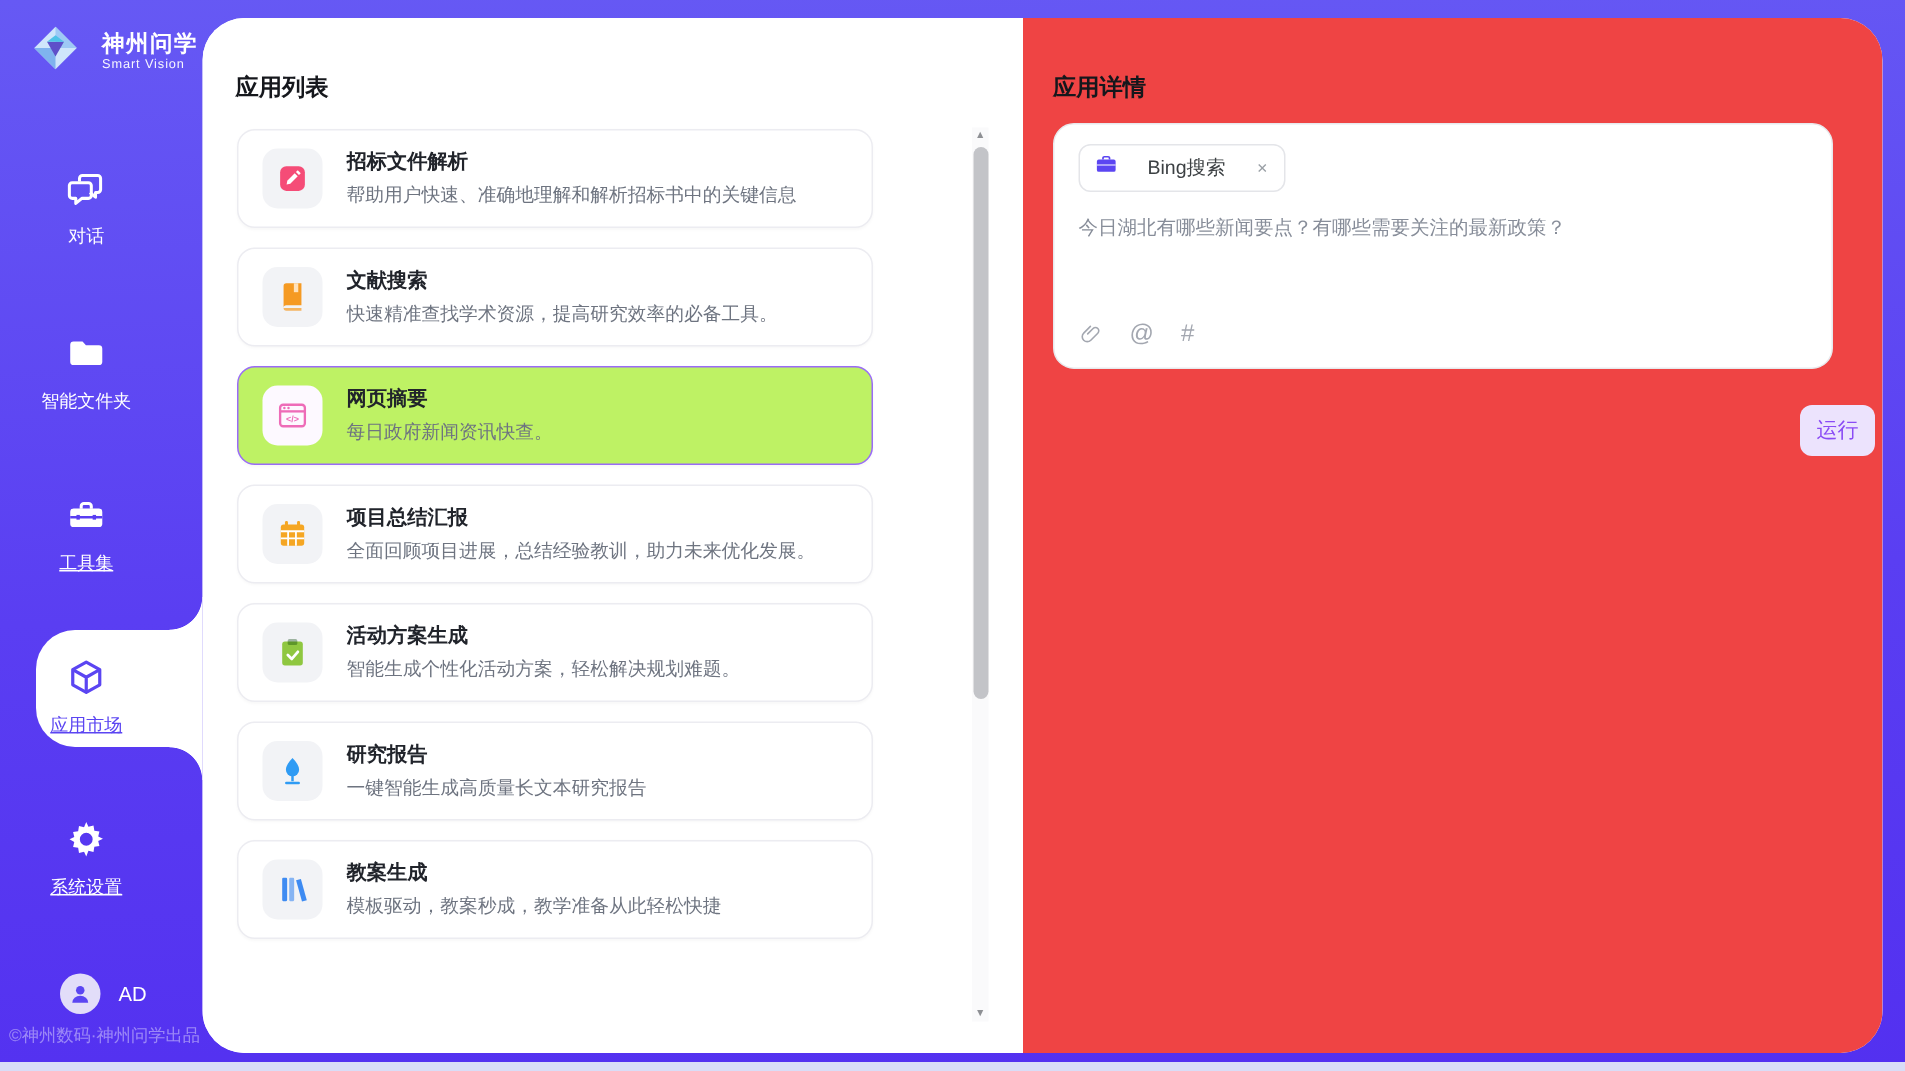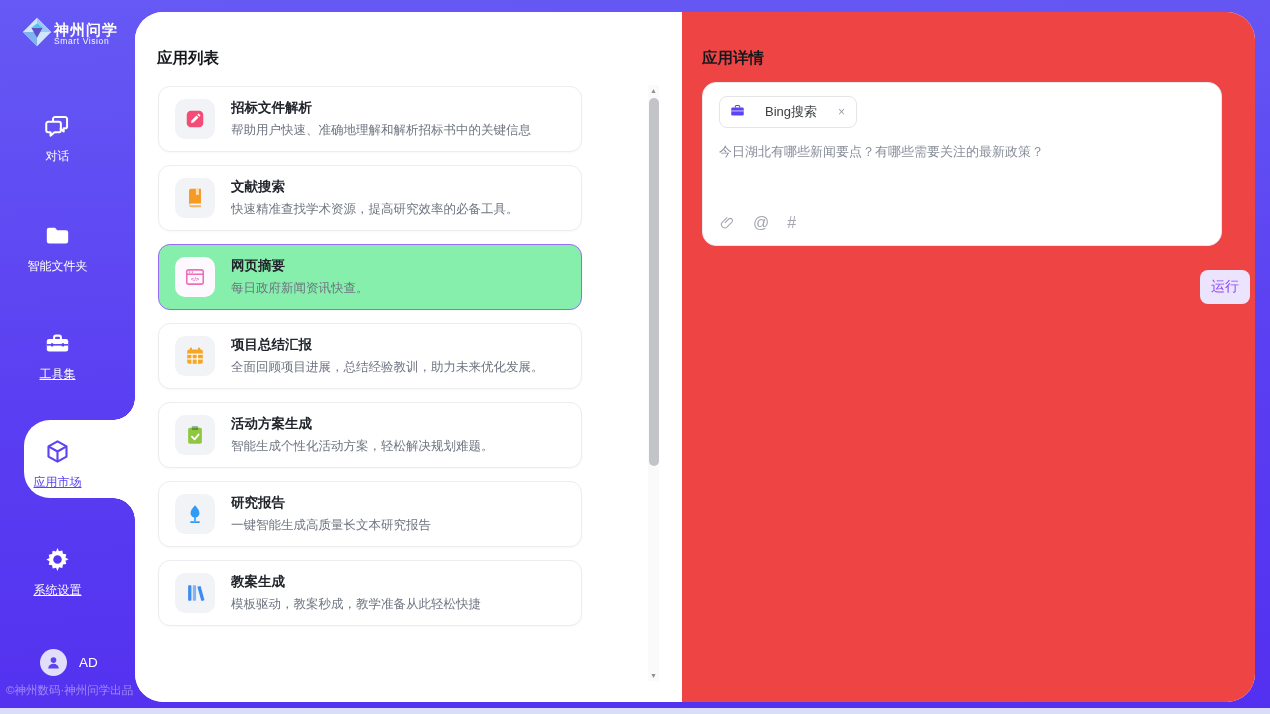--- a/index.html
+++ b/index.html
@@ -3,21 +3,21 @@
 <meta charset="utf-8">
 <style>
   html,body{margin:0;padding:0;}
   body{font-family:"Liberation Sans","DejaVu Sans",sans-serif;}
   .page{position:relative;width:1270px;height:714px;overflow:hidden;
         background:linear-gradient(178deg,#6659f4 0%,#5a3ef2 55%,#5330f0 100%);}
   .bottom-strip{position:absolute;left:0;bottom:0;width:100%;height:6px;background:#d9ddf7;}
 
   
   .sidebar{position:absolute;left:0;top:0;width:135px;height:714px;}
-  .logo{position:absolute;left:20px;top:15px;display:flex;align-items:center;gap:0;}
+  .logo{position:absolute;left:20px;top:15px;display:flex;align-items:center;gap:14px;}
   .logo-txt{color:#fff;line-height:1.05;}
   .logo-cn{font-size:15px;font-weight:bold;letter-spacing:1px;}
   .logo-en{font-size:8.5px;letter-spacing:.6px;opacity:.95;}
   .nav-item{position:absolute;left:0;width:115px;text-align:center;cursor:pointer;z-index:3;}
   .nav-icon{display:inline-block;width:27px;height:27px;}
   .nav-icon svg{width:27px;height:27px;display:block;margin:0 auto;}
   .nav-label{display:block;margin-top:5px;font-size:12px;color:#fff;}
   .nav-label.u{text-decoration:underline;}
   .nav-item.active .nav-label{color:#5b45f2;}
   .blob{position:absolute;left:24px;top:420px;width:111px;height:78px;background:#fff;
@@ -38,21 +38,21 @@
   .list-pane{position:relative;width:547px;height:100%;background:#fff;}
   .detail-pane{position:relative;flex:1;height:100%;background:#ef4444;}
   .pane-title{position:absolute;left:22px;top:36px;font-size:15.5px;font-weight:bold;color:#15171c;}
   .detail-pane .pane-title{left:20px;}
 
   
   .cards{position:absolute;left:23px;top:74px;width:489px;}
   .app-card{box-sizing:border-box;width:424px;height:66px;margin-bottom:13px;background:#fff;
             border:1px solid #ececf1;border-radius:12px;display:flex;align-items:center;
             padding:0 16px;cursor:pointer;box-shadow:0 1px 2px rgba(0,0,0,.03);}
-  .app-card.selected{background:#86efac;border:1.5px solid #9a6bf7;}
+  .app-card.selected{background:#bef264;border:1.5px solid #9a6bf7;}
   .app-icon{flex:0 0 40px;width:40px;height:40px;border-radius:10px;background:#f2f3f6;
             display:flex;align-items:center;justify-content:center;}
   .app-card.selected .app-icon{background:#fdf9ff;}
   .app-icon svg{width:22px;height:22px;}
   .app-txt{margin-left:16px;overflow:hidden;}
   .app-name{font-size:13.5px;font-weight:bold;color:#21242b;margin-bottom:5px;}
   .app-desc{font-size:12.5px;color:#6e7480;white-space:nowrap;}
 
   
   .scrollbar{position:absolute;left:513px;top:73px;width:11px;height:596px;background:#fafafb;}

